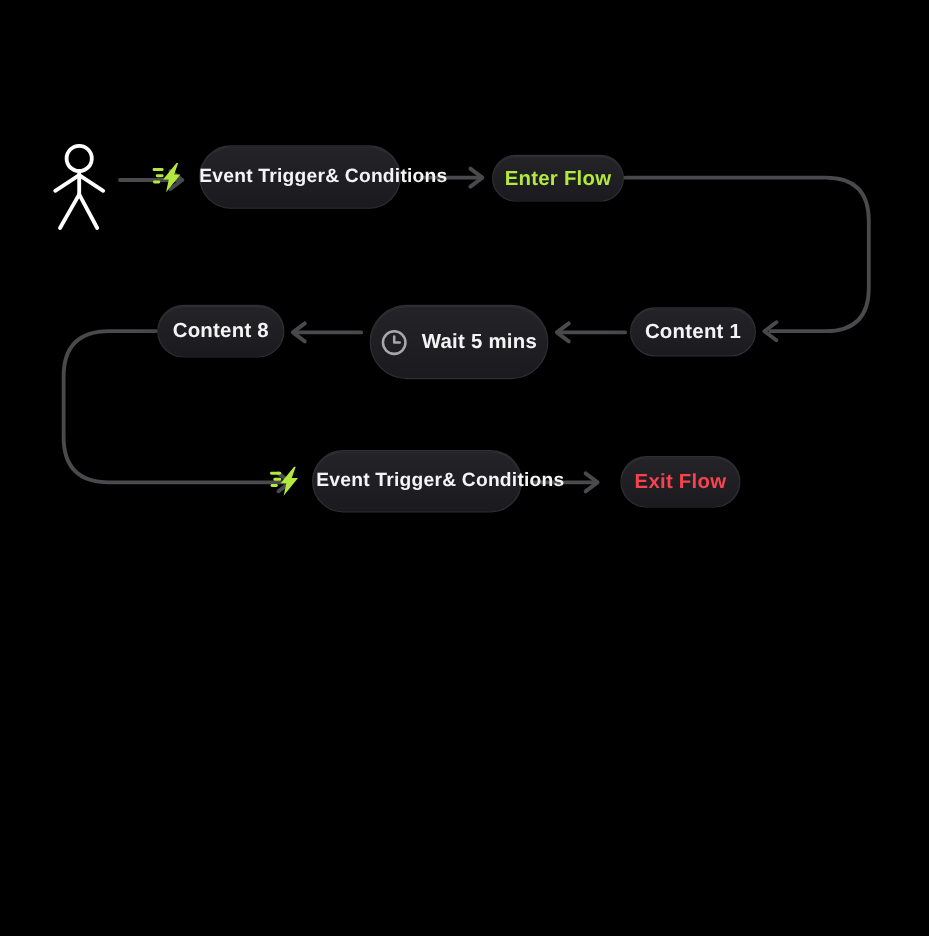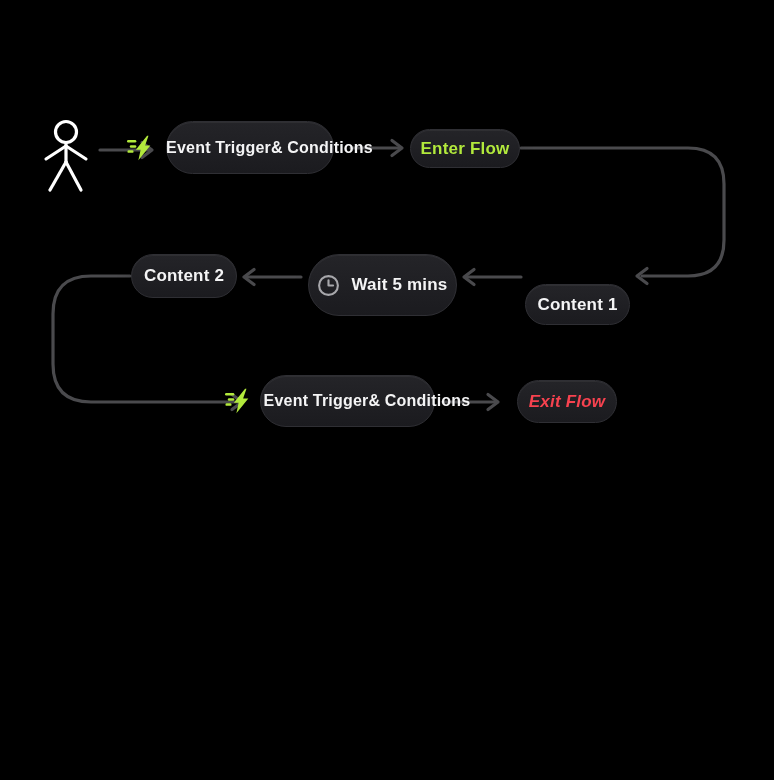--- a/index.html
+++ b/index.html
@@ -19,21 +19,21 @@
   .pill{
     position:absolute;display:flex;align-items:center;justify-content:center;gap:11px;
     background:linear-gradient(180deg,var(--pill-bg-top),#1b1b1f);
     border:1px solid var(--pill-border);
     border-radius:999px;box-sizing:border-box;
     box-shadow:0 12px 20px -8px rgba(0,0,0,0.85), inset 0 1px 0 rgba(255,255,255,0.05);
     color:var(--text);font-size:17px;font-weight:600;letter-spacing:.2px;white-space:nowrap;
   }
   .pill .lines{display:flex;flex-direction:row;align-items:center;line-height:20px;font-size:16px;}
   .label-green{color:var(--accent-green);}
-  .label-red{color:var(--accent-red);font-style:italic;}
+  .label-red{color:var(--accent-red);}
   .icon{display:flex;align-items:center;justify-content:center;}
   .bolt-fill{fill:var(--accent-green);}
   .clock-stroke{stroke:var(--clock);stroke-width:2.2;fill:none;stroke-linecap:round;stroke-linejoin:round;}
 </style>
 </head>
 <body>
 
 <svg class="layer" width="774" height="780" viewBox="0 0 774 780" aria-hidden="true">
   <g>
     <path class="stroke-line" d="M100,150 H149"></path>
@@ -86,36 +86,36 @@
   <span class="lines">
     <span>Event Trigger</span>
     <span>&amp; Conditions</span>
   </span>
 </div>
 
 <div class="pill" style="left:410px;top:129px;width:110px;height:39px;">
   <span class="label-green">Enter Flow</span>
 </div>
 
-<div class="pill" style="left:525px;top:256px;width:105px;height:41px;margin-top:28px;">
+<div class="pill" style="left:525px;top:256px;width:105px;height:41px;">
   <span>Content 1</span>
 </div>
 
 <div class="pill" style="left:308px;top:254px;width:149px;height:62px;">
   <span class="icon">
     <svg width="23" height="23" viewBox="0 0 24 24" aria-hidden="true">
       <circle class="clock-stroke" cx="12" cy="12" r="9.8"></circle>
       <path class="clock-stroke" d="M12 6.6 V12 H16.8"></path>
     </svg>
   </span>
   <span>Wait 5 mins</span>
 </div>
 
 <div class="pill" style="left:131px;top:254px;width:106px;height:44px;">
-  <span>Content 2</span>
+  <span>Content 8</span>
 </div>
 
 <div class="pill" style="left:260px;top:375px;width:175px;height:52px;">
   <span class="icon">
     <svg width="28" height="26" viewBox="0 0 30 26" aria-hidden="true">
       <rect class="bolt-fill" x="0" y="4.5" width="10" height="2.7" rx="1.3"></rect>
       <rect class="bolt-fill" x="3" y="10" width="7" height="2.7" rx="1.3"></rect>
       <rect class="bolt-fill" x="0.5" y="15.5" width="6.5" height="2.7" rx="1.3"></rect>
       <path class="bolt-fill" d="M21.5 0 L9.5 14.8 H14.6 L12.2 26 L25 10.2 H19.4 L23 0 Z"></path>
     </svg>

